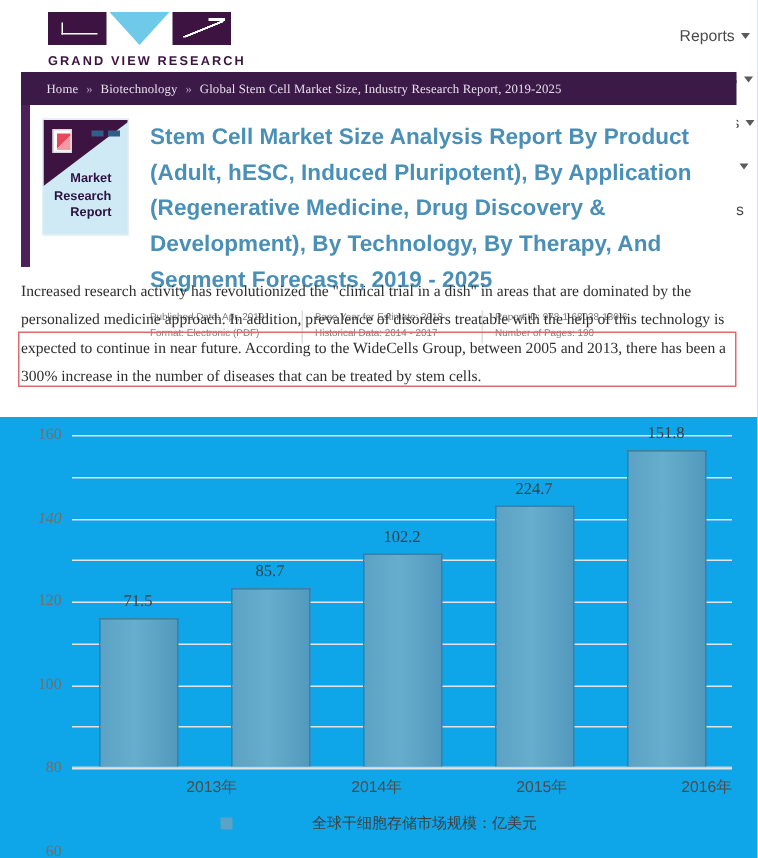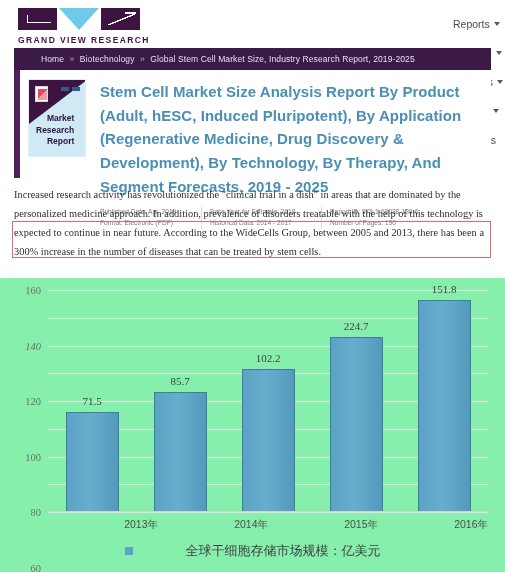--- a/index.html
+++ b/index.html
@@ -17,21 +17,21 @@
   
   .topbar {
     position: relative;
     height: 48px;
     background: #ffffff;
     display: flex;
     align-items: flex-start;
   }
   .logo-wrap {
     position: absolute;
-    left: 18px; top: 8px;
+    left: 32px; top: 8px;
     width: 122px;
   }
   .logo-marks {
     display: flex;
     align-items: flex-start;
     height: 22px;
     gap: 2px;
   }
   .logo-sq {
     width: 40px; height: 22px;
@@ -108,23 +108,24 @@
     position: absolute;
     left: 14px; top: 48px;
     width: 477px; height: 22px;
     background: #3b1a47;
     display: flex;
     align-items: center;
   }
   .crumb {
     font-size: 8.5px;
     color: #e9dfee;
-    padding-left: 27px;
+    padding-left: 17px;
     white-space: nowrap;
     letter-spacing: .1px;
+    font-family: Liberation Serif, serif;
   }
   .crumb .sep { color: #bda3c7; padding: 0 3px; }
 
   
   .card {
     position: absolute;
     left: 14px; top: 70px;
     width: 477px; height: 108px;
     background: #ffffff;
     border-left: 6px solid #4d2059;
@@ -231,21 +232,21 @@
     width: 479px; height: 37px;
     border: 1.2px solid #e06a6a;
     pointer-events: none;
   }
 
   
   .chart {
     position: absolute;
     left: 0; top: 278px;
     width: 505px; height: 294px;
-    background: #86efac;
+    background: #0ea5e9;
   }
   .plot {
     position: absolute;
     left: 48px; top: 12px;
     width: 440px; height: 222px;
   }
   .grid-line {
     position: absolute;
     left: 0; width: 100%;
     height: 1px;
@@ -318,21 +319,21 @@
     align-items: center;
     justify-content: center;
     gap: 5px;
   }
   .legend-swatch {
     width: 8px; height: 8px;
     background: #5ba2c4;
     display: inline-block;
   }
   .legend-text {
-    font-size: 13px;
+    font-size: 10px;
     color: #3f3f3f;
     margin-left: 48px;
   }
 </style>
 </head>
 <body>
 
 <div class="topbar">
 
   <div class="logo-wrap">

